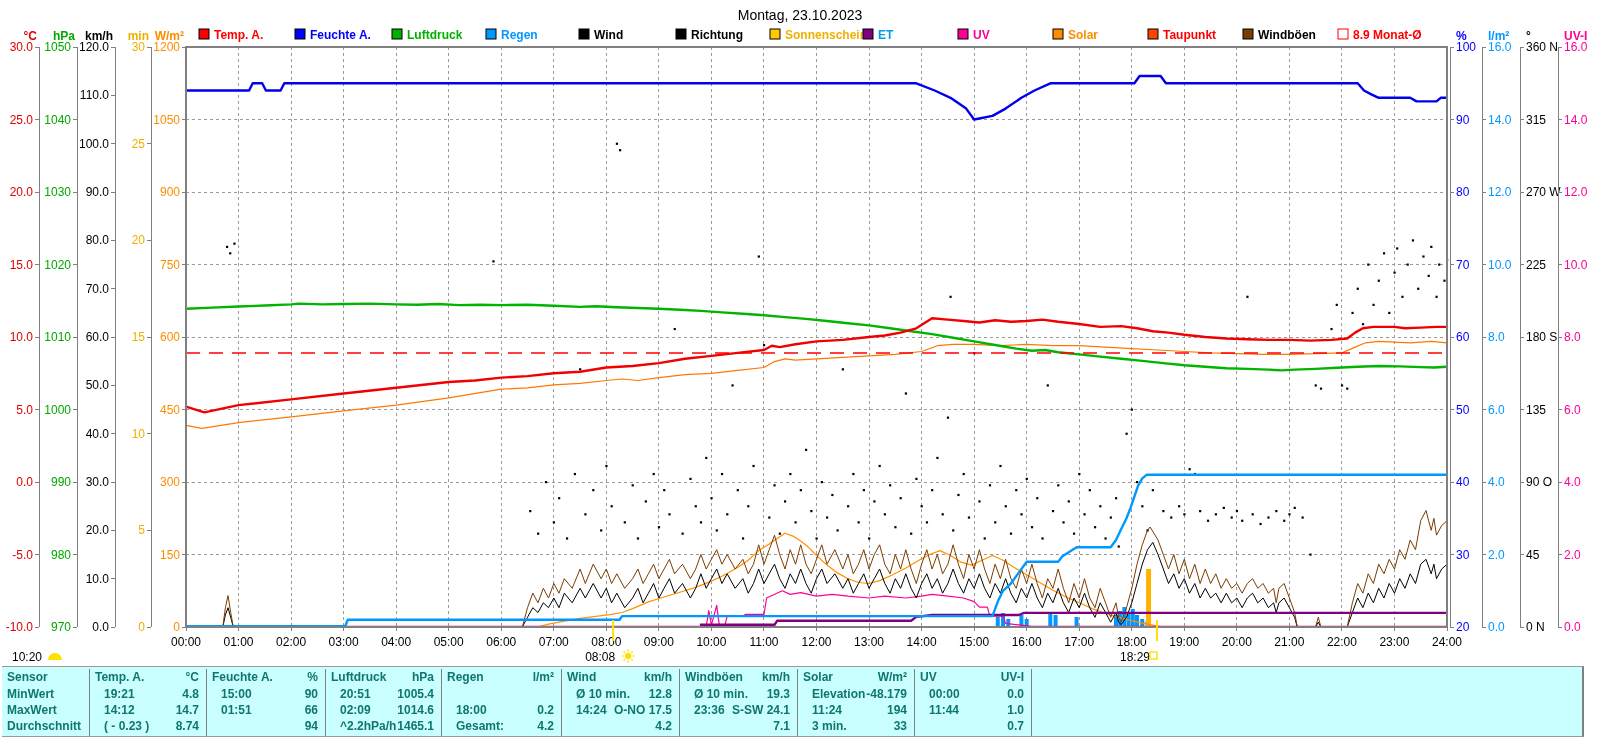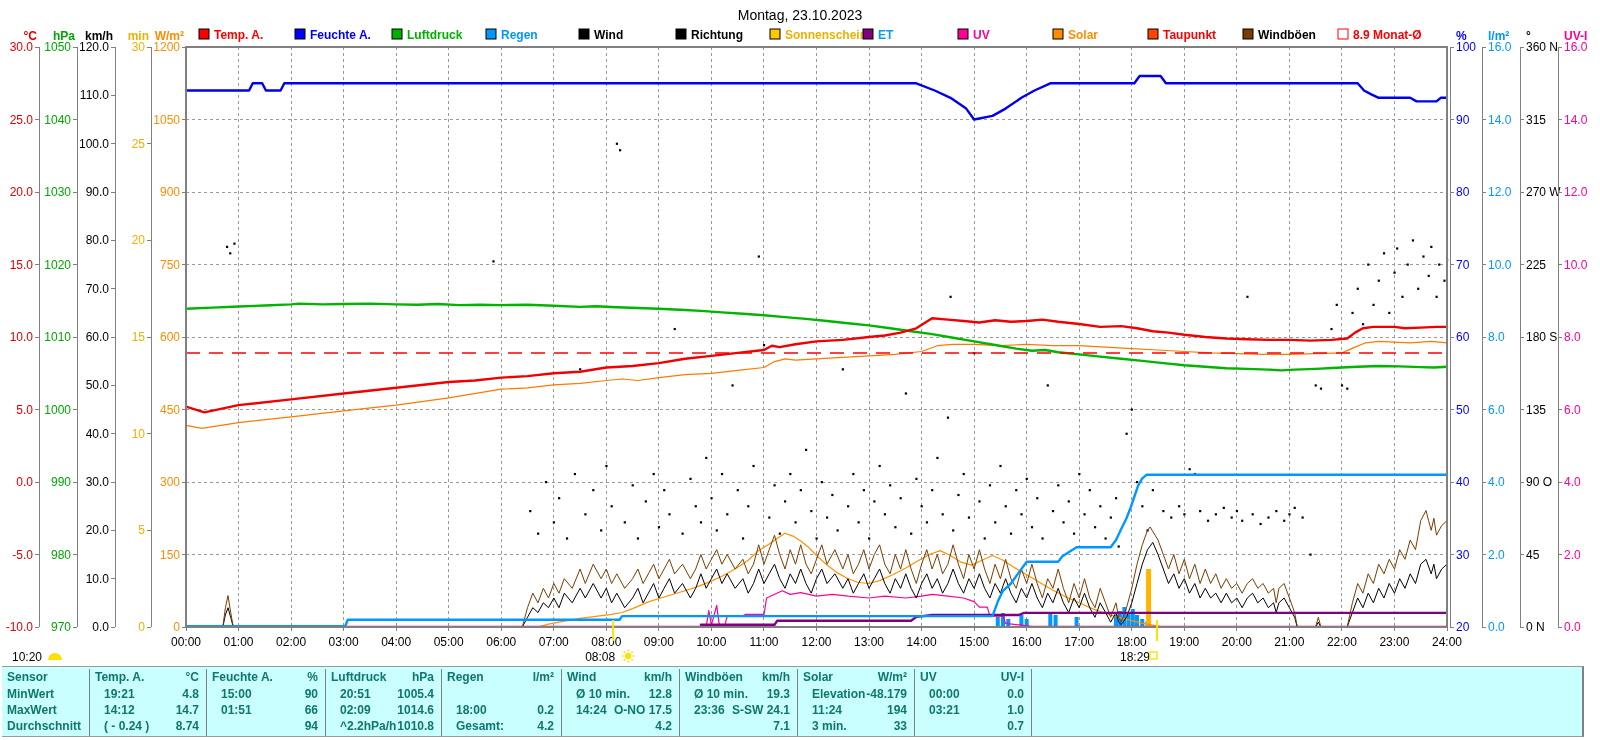--- a/index.html
+++ b/index.html
@@ -566,21 +566,21 @@
       </div>
       <div class="dt-row">
         <div class="dt-l">19:21</div>
         <div class="dt-r">4.8</div>
       </div>
       <div class="dt-row">
         <div class="dt-l">14:12</div>
         <div class="dt-r">14.7</div>
       </div>
       <div class="dt-row">
-        <div class="dt-l">( - 0.24 )</div>
+        <div class="dt-l">( - 0.23 )</div>
         <div class="dt-r">8.74</div>
       </div>
     </div>
     <div class="dt-col" style="width: 119px;">
       <div class="dt-row dt-head">
         <div class="dt-hl">Feuchte A.</div>
         <div class="dt-r">%</div>
       </div>
       <div class="dt-row">
         <div class="dt-l">15:00</div>
@@ -603,21 +603,21 @@
       <div class="dt-row">
         <div class="dt-l">20:51</div>
         <div class="dt-r">1005.4</div>
       </div>
       <div class="dt-row">
         <div class="dt-l">02:09</div>
         <div class="dt-r">1014.6</div>
       </div>
       <div class="dt-row">
         <div class="dt-l">^2.2hPa/h</div>
-        <div class="dt-r">1010.8</div>
+        <div class="dt-r">1465.1</div>
       </div>
     </div>
     <div class="dt-col" style="width: 120px;">
       <div class="dt-row dt-head">
         <div class="dt-hl">Regen</div>
         <div class="dt-r">l/m²</div>
       </div>
       <div class="dt-row">
         <div class="dt-l"></div>
         <div class="dt-r"></div>
@@ -688,21 +688,21 @@
     <div class="dt-col" style="width: 117px;">
       <div class="dt-row dt-head">
         <div class="dt-hl">UV</div>
         <div class="dt-r">UV-I</div>
       </div>
       <div class="dt-row">
         <div class="dt-l">00:00</div>
         <div class="dt-r">0.0</div>
       </div>
       <div class="dt-row">
-        <div class="dt-l">03:21</div>
+        <div class="dt-l">11:44</div>
         <div class="dt-r">1.0</div>
       </div>
       <div class="dt-row">
         <div class="dt-l"></div>
         <div class="dt-r">0.7</div>
       </div>
     </div>
     <div class="dt-col filler"></div>
   </div>
 

